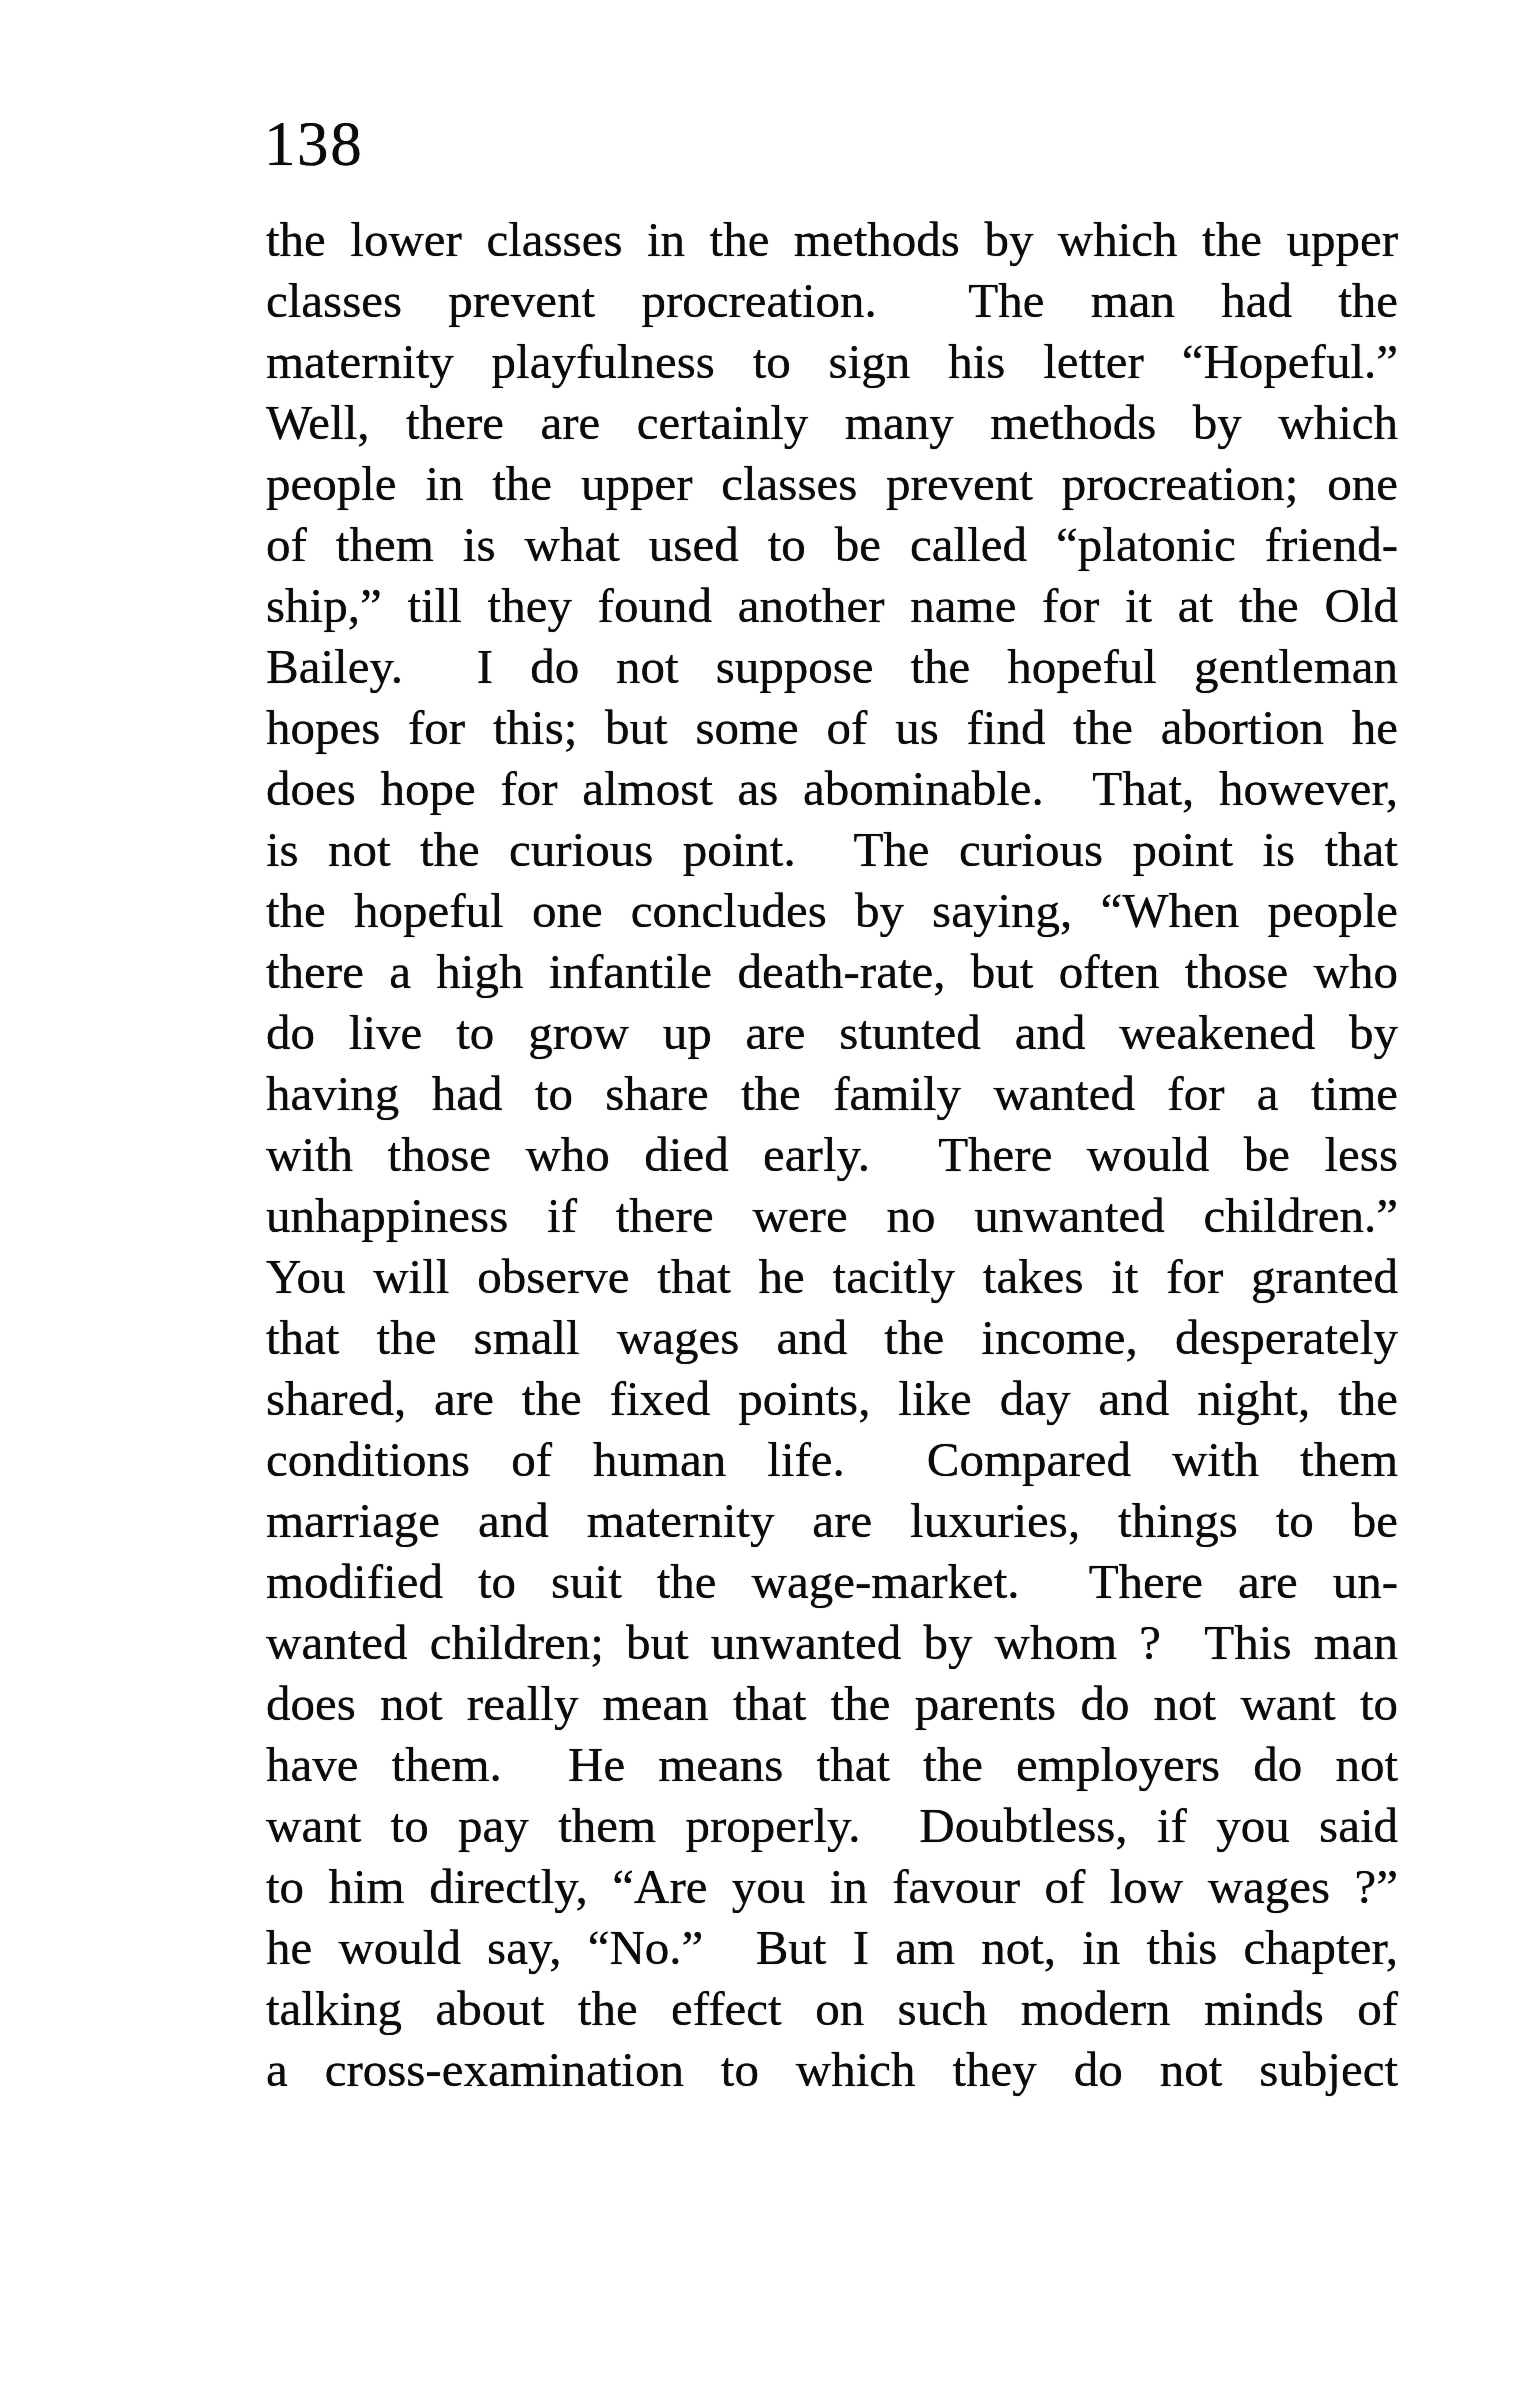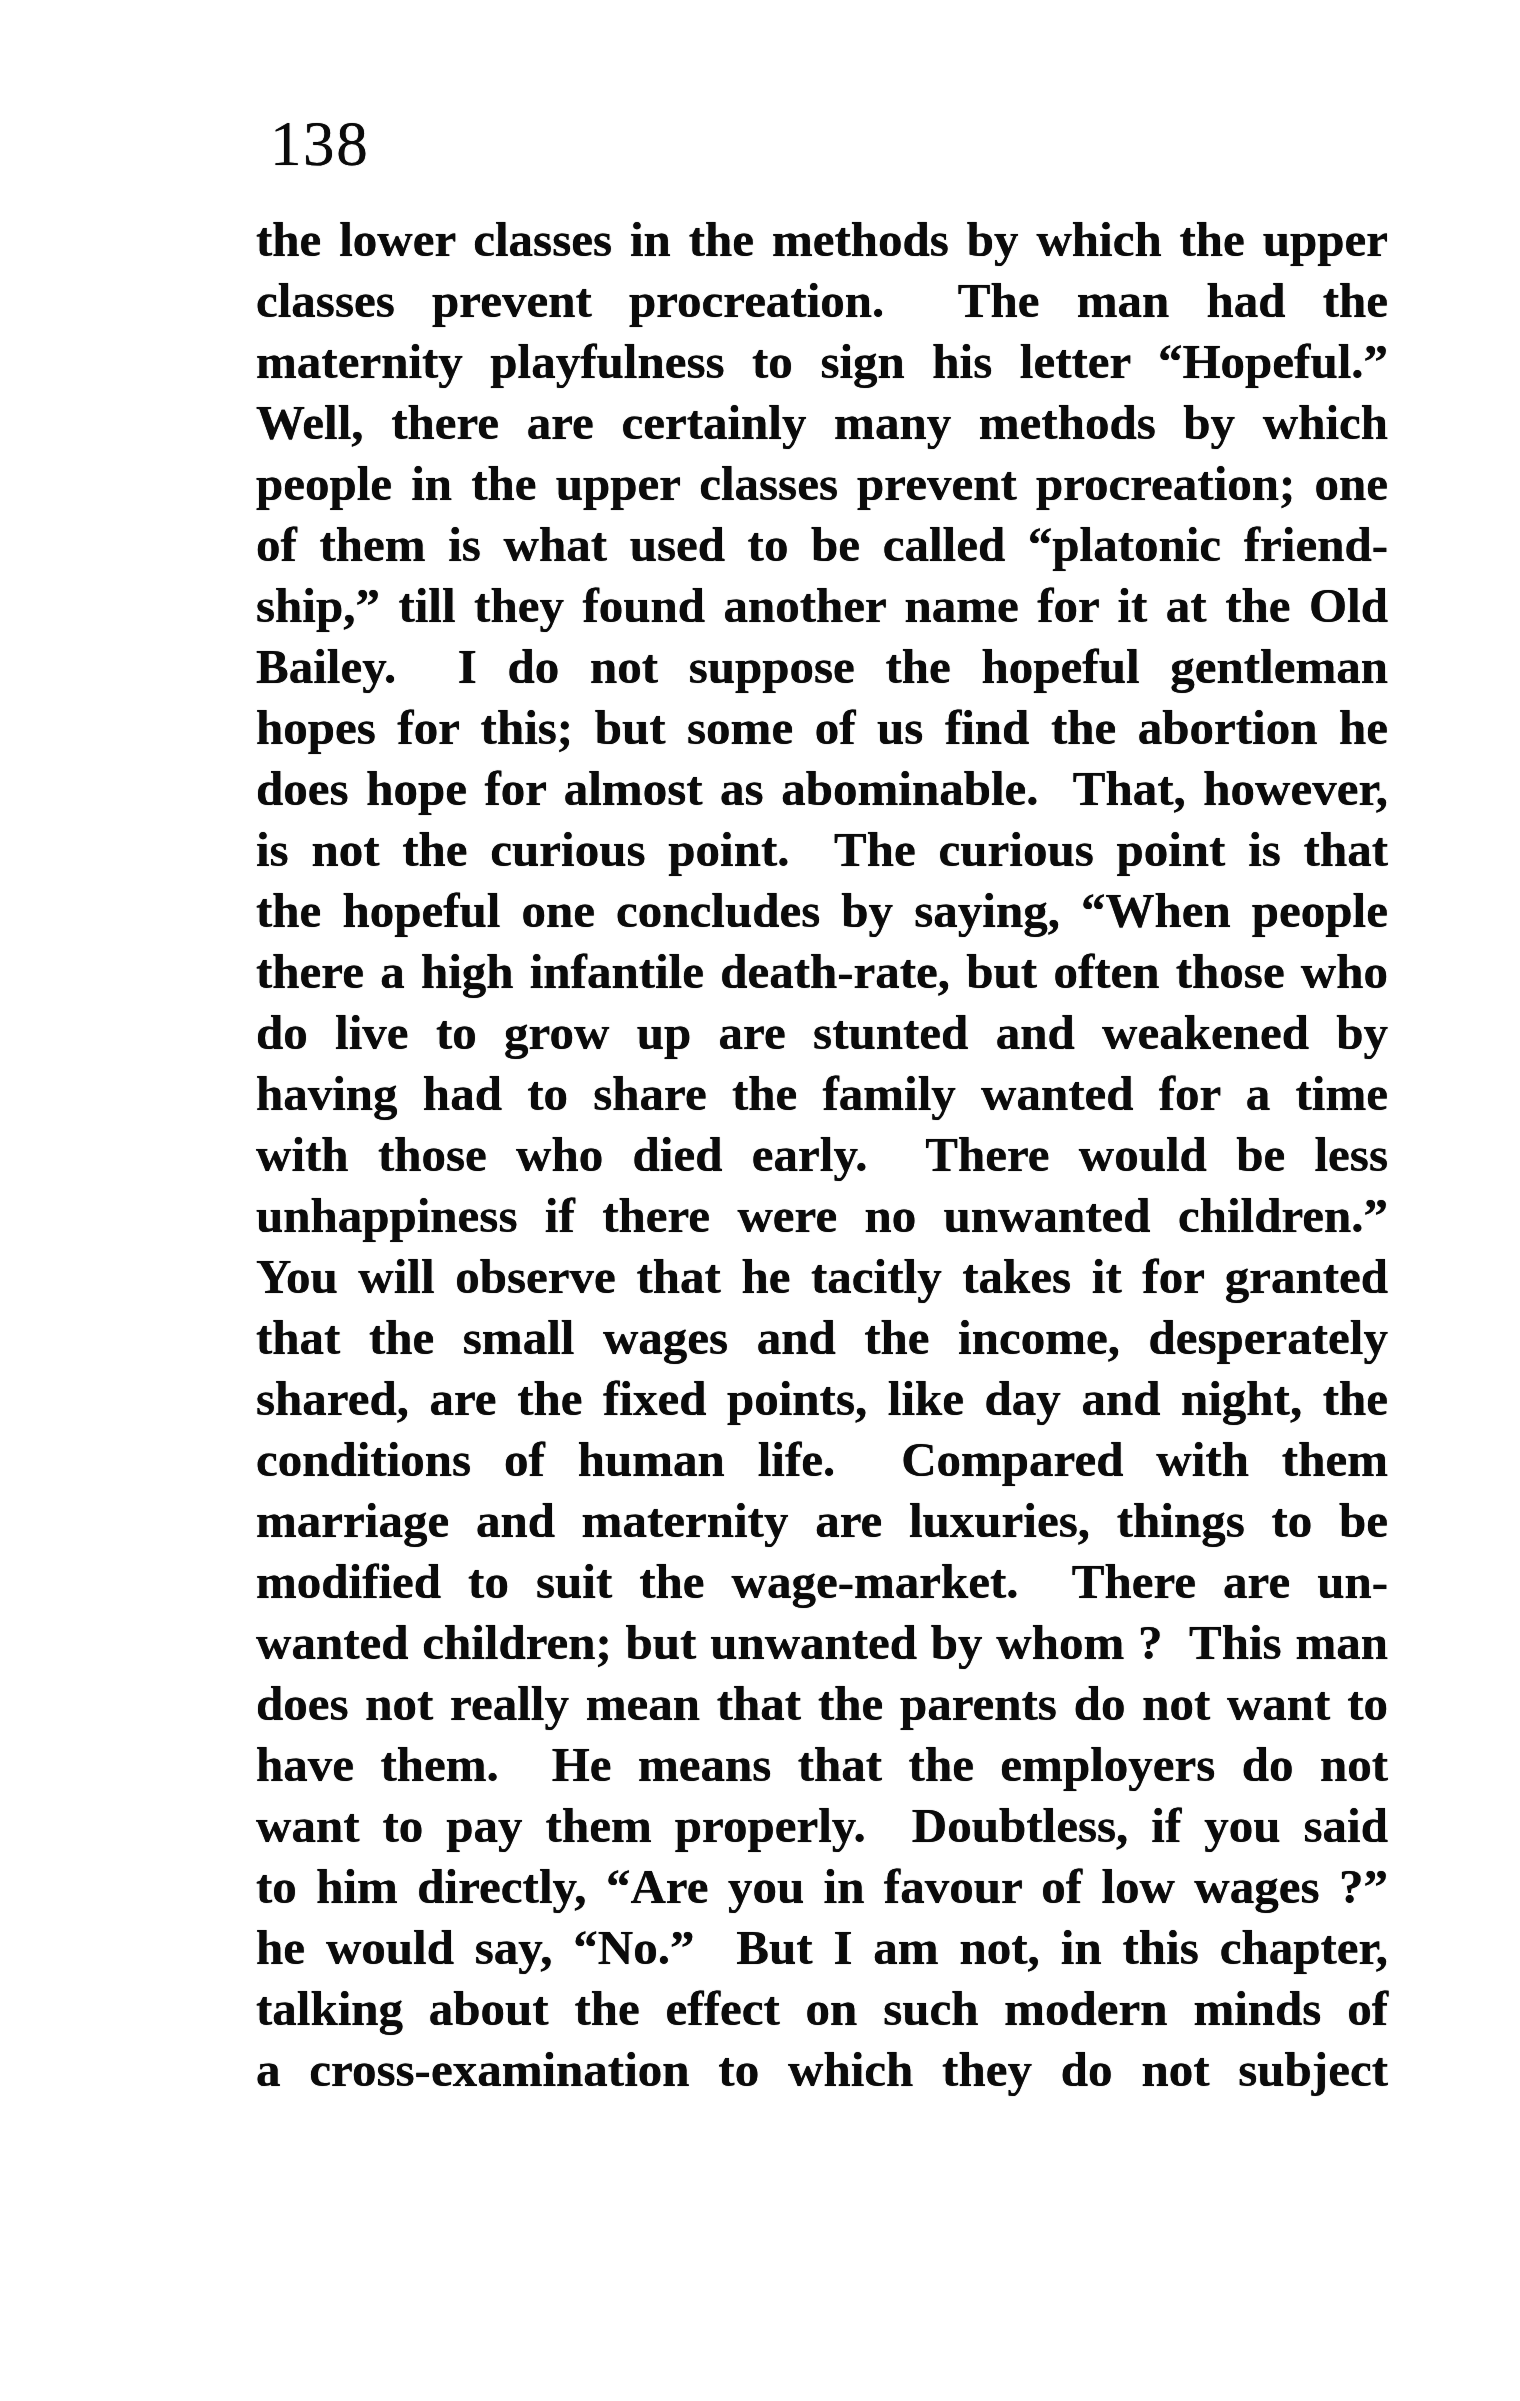--- a/index.html
+++ b/index.html
@@ -21,36 +21,34 @@
     left: 264px;
     top: 108px;
     display: flex;
     align-items: baseline;
     white-space: nowrap;
     text-shadow: 0 0 0.8px rgba(0,0,0,0.9);
   }
   .page-number {
     font-size: 63px;
     letter-spacing: 1.6px;
-    margin-left: 6px;
   }
   .running-title {
     font-size: 75px;
     margin-left: 102px;
     letter-spacing: 0.8px;
   }
   .text-block {
     position: absolute;
-    left: 256px;
+    left: 266px;
     top: 209px;
     width: 1132px;
     font-size: 49px;
     line-height: 61px;
     text-shadow: 0 0 0.8px rgba(0,0,0,0.9);
-    font-weight: bold;
   }
   .line {
     text-align: justify;
     text-align-last: justify;
     text-justify: inter-word;
   }
 </style>
 </head>
 <body>
 

